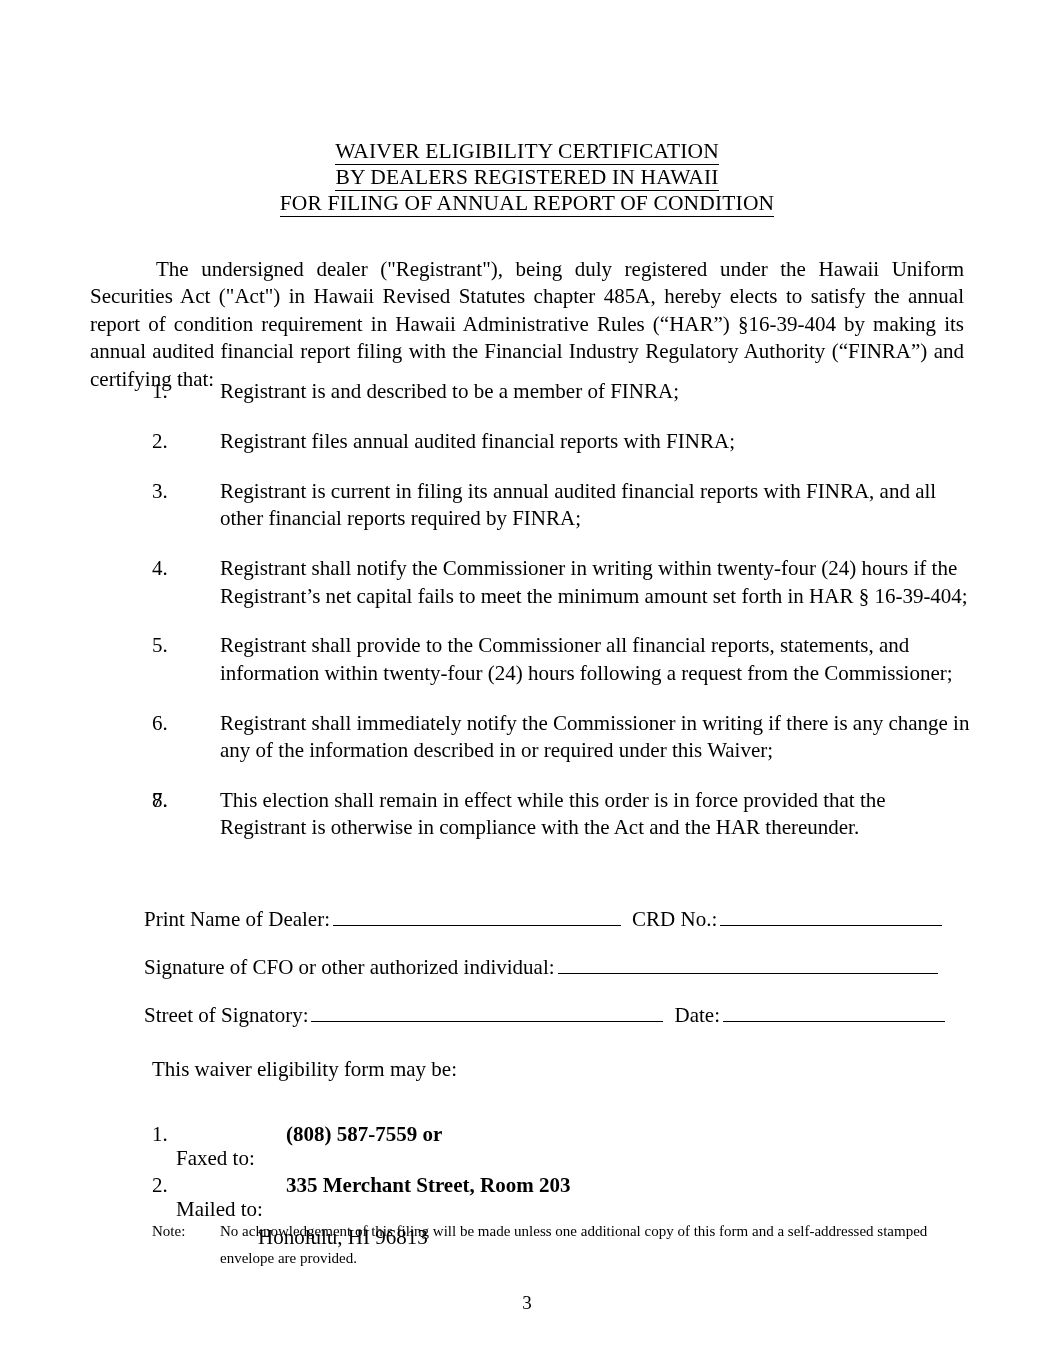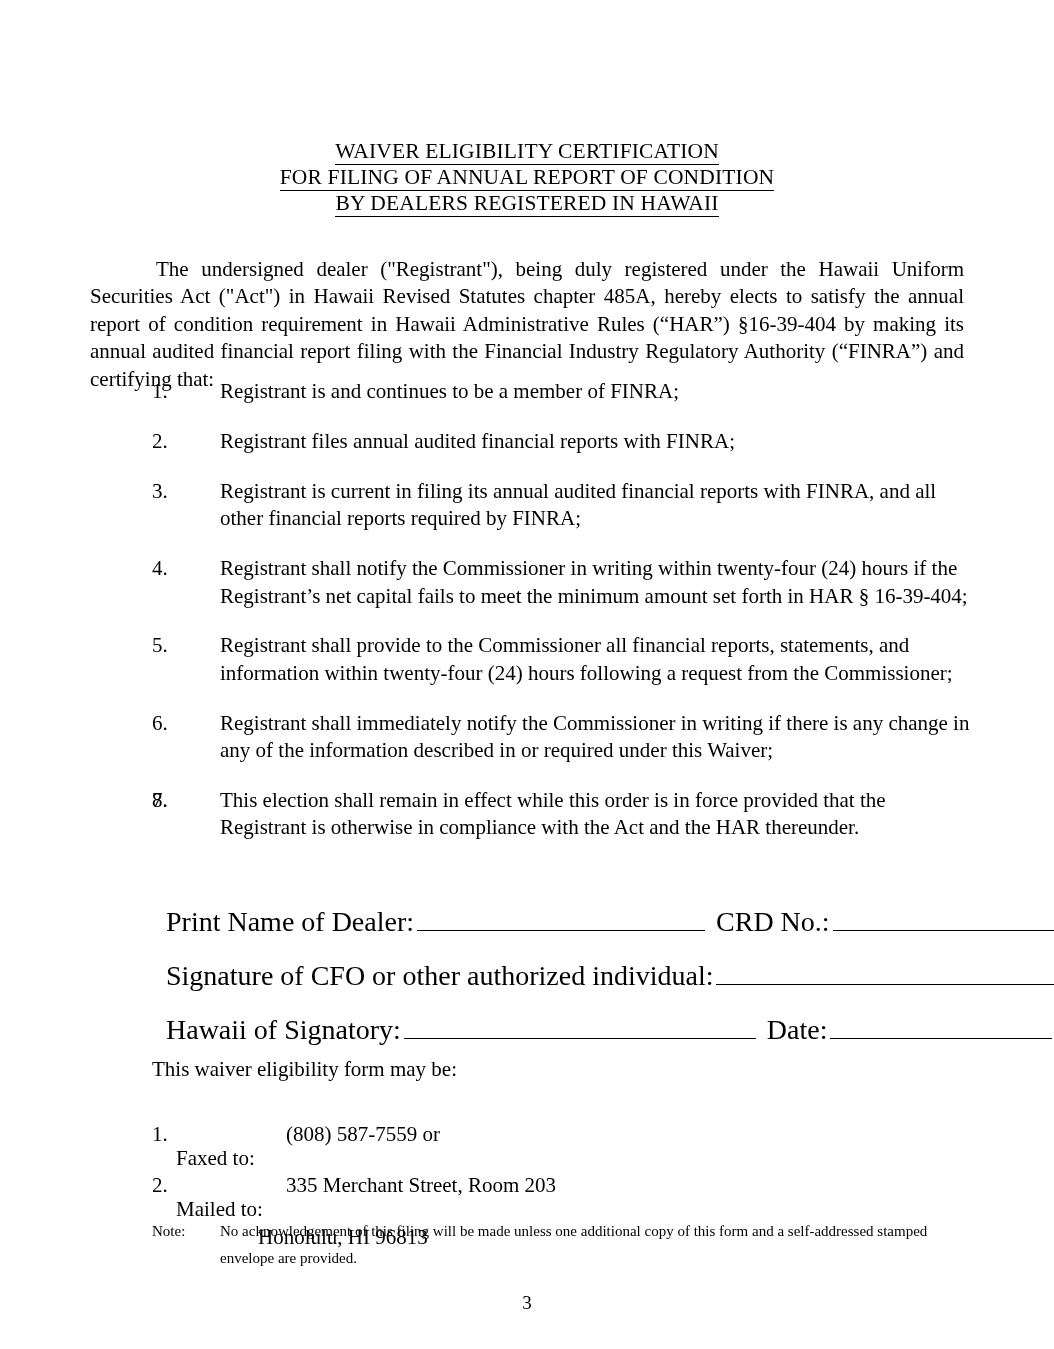--- a/index.html
+++ b/index.html
@@ -77,24 +77,24 @@
     left: 0;
     top: 0;
     width: 40px;
     font-size: 21px;
     line-height: 27.4px;
   }
 
   
   .sig-block {
     position: absolute;
-    left: 166px;
+    left: 144px;
     top: 906px;
     width: 812px;
-    font-size: 28px;
+    font-size: 21px;
   }
   .sig-row {
     display: flex;
     align-items: baseline;
     margin-bottom: 22px;
     white-space: nowrap;
   }
   .sig-label { flex: 0 0 auto; }
   .sig-gap { display: inline-block; width: 8px; flex: 0 0 auto; }
   .rule {
@@ -121,21 +121,21 @@
   .submit-list {
     position: absolute;
     left: 152px;
     top: 1121px;
     font-size: 21px;
     line-height: 27.4px;
   }
   .submit-row { display: flex; white-space: nowrap; }
   .submit-num { flex: 0 0 24px; }
   .submit-label { flex: 0 0 110px; margin-top: 24px; }
-  .submit-value { flex: 0 0 auto; }
+  .submit-value { flex: 0 0 auto; font-weight: bold; }
   .submit-value-cont { margin-left: 106px; }
 
   
   .note {
     position: absolute;
     left: 152px;
     top: 1218px;
     width: 818px;
     font-size: 15px;
     line-height: 27.4px;
@@ -154,30 +154,30 @@
     font-size: 19px;
   }
 </style>
 </head>
 <body>
 
 <div class="page">
 
   <div class="title-block">
     <div class="title-line"><span>WAIVER ELIGIBILITY CERTIFICATION</span></div>
+    <div class="title-line"><span>BY DEALERS REGISTERED IN HAWAII</span></div>
     <div class="title-line"><span>FOR FILING OF ANNUAL REPORT OF CONDITION</span></div>
-    <div class="title-line"><span>BY DEALERS REGISTERED IN HAWAII</span></div>
   </div>
 
   <p class="intro"><span>The undersigned dealer ("</span><b>Registrant</b><span>"), being duly registered under the Hawaii Uniform Securities Act ("</span><b>Act</b><span>") in Hawaii Revised Statutes chapter 485A, hereby elects to satisfy the annual report of condition requirement in Hawaii Administrative Rules (“</span><b>HAR</b><span>”) §16-39-404 by making its annual audited financial report filing with the Financial Industry Regulatory Authority (“</span><b>FINRA</b><span>”) and certifying that:</span></p>
 
   <div class="cert-list">
     <div class="cert-item">
       <span class="cert-num">1.</span>
-      <span>Registrant is and continues to be a member of FINRA;</span>
+      <span>Registrant is and described to be a member of FINRA;</span>
     </div>
     <div class="cert-item">
       <span class="cert-num">2.</span>
       <span>Registrant files annual audited financial reports with FINRA;</span>
     </div>
     <div class="cert-item">
       <span class="cert-num">3.</span>
       <span>Registrant is current in filing its annual audited financial reports with FINRA, and all other financial reports required by FINRA;</span>
     </div>
     <div class="cert-item">
@@ -207,21 +207,21 @@
       <span class="rule w-name"></span>
       <span class="sig-gap"></span>
       <span class="sig-label">CRD No.:</span>
       <span class="rule w-crd"></span>
     </div>
     <div class="sig-row">
       <span class="sig-label">Signature of CFO or other authorized individual:</span>
       <span class="rule w-sign"></span>
     </div>
     <div class="sig-row">
-      <span class="sig-label">Hawaii of Signatory:</span>
+      <span class="sig-label">Street of Signatory:</span>
       <span class="rule w-title"></span>
       <span class="sig-gap"></span>
       <span class="sig-label">Date:</span>
       <span class="rule w-date"></span>
     </div>
   </div>
 
   <div class="submit-intro">This waiver eligibility form may be:</div>
 
   <div class="submit-list">

